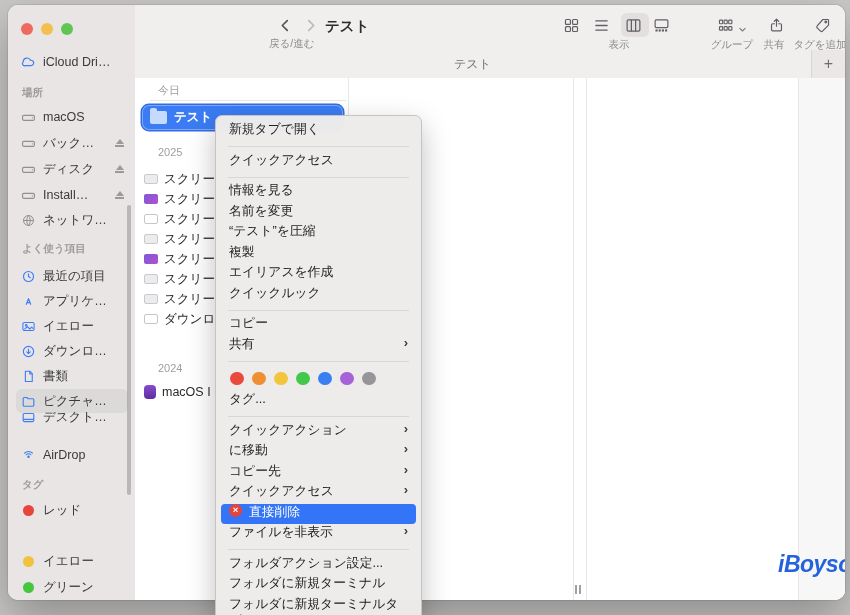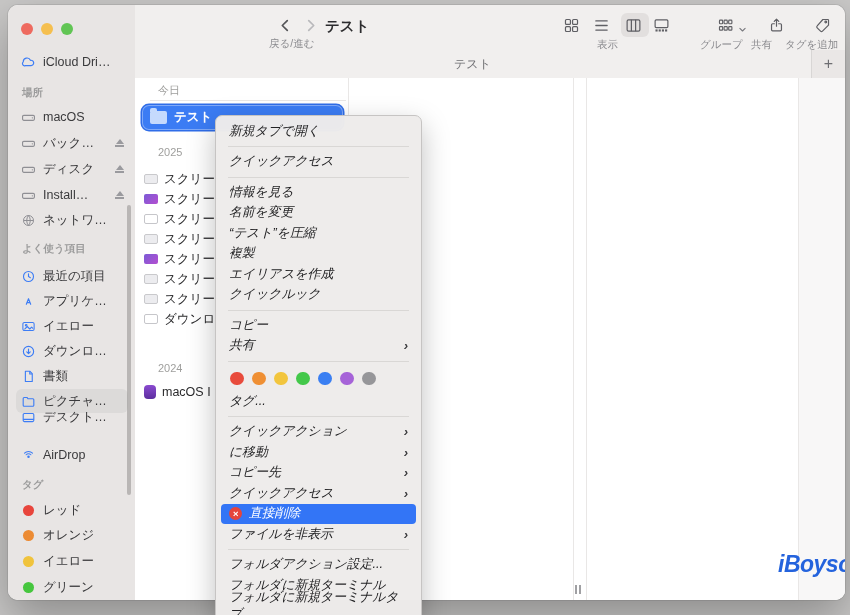--- a/index.html
+++ b/index.html
@@ -31,21 +31,21 @@
   .sic svg{width:15px;height:15px;}
   .eject{margin-left:auto;display:flex;flex-direction:column;align-items:center;}
   .eject::before{content:"";width:0;height:0;border-left:4.5px solid transparent;border-right:4.5px solid transparent;border-bottom:5px solid #9a9a9e;}
   .eject::after{content:"";width:9px;height:1.8px;background:#9a9a9e;margin-top:1.6px;}
   .tagdot{width:11px;height:11px;border-radius:50%;min-width:11px;margin:0 3px;}
   .dot-red{background:#e8453c;} .dot-orange{background:#ec8b33;} .dot-yellow{background:#f0c33c;} .dot-green{background:#46c63e;}
   #side-scrollbar{position:absolute;left:119px;top:200px;width:4px;height:290px;border-radius:2px;background:rgba(145,143,142,.55);}
   
   #titlebar{position:absolute;left:127px;top:0;right:0;height:45px;background:#f1efee;}
   #tabbar{position:absolute;left:127px;top:45px;right:0;height:28px;background:#f1efee;border-bottom:1px solid #d8d6d5;}
-  .tlabel{position:absolute;top:33px;font-size:10.5px;color:#8a8a8e;text-align:left;}
+  .tlabel{position:absolute;top:33px;font-size:10.5px;color:#8a8a8e;text-align:center;}
   .ticon{position:absolute;top:10px;width:20px;height:20px;display:flex;align-items:center;justify-content:center;color:#5f5f64;}
   .ticon svg{width:17px;height:17px;}
   .chev-sm{position:absolute;top:15px;width:10px;height:10px;color:#7a7a7f;}
   .chev-sm svg{width:9px;height:9px;}
   #view-active-box{position:absolute;left:486px;top:8px;width:28px;height:24px;background:#e2dfde;border-radius:6px;}
   #win-title{position:absolute;left:190px;top:12px;font-size:14.5px;font-weight:700;color:#2c2c2e;}
   #back-chev{left:140px;color:#555558;}
   #fwd-chev{left:165px;color:#b9b9bc;}
   #backforward-label{position:absolute;left:134px;top:32px;font-size:10.5px;color:#8a8a8e;}
   #tab-title{position:absolute;left:0;right:35px;top:6px;text-align:center;font-size:12px;color:#6e6e72;}
@@ -74,21 +74,21 @@
   #resize-handle i{display:block;width:1.5px;height:9px;background:#a0a0a3;}
   
   #watermark{position:absolute;left:741px;top:546px;font-size:23px;font-style:italic;font-weight:800;color:#2463dd;letter-spacing:-.5px;margin-left:29px;}
   
   #menu{
     position:absolute;left:215px;top:115px;width:207px;z-index:50;
     background:rgba(238,236,235,.98);border:1px solid #c6c4c3;border-radius:7px;
     box-shadow:0 10px 28px rgba(0,0,0,.25);
     padding:5px 0 6px;box-sizing:border-box;
   }
-  .mi{height:20.5px;display:flex;align-items:center;padding:0 13px;font-size:12.8px;color:#222224;font-style:italic;}
+  .mi{height:20.5px;display:flex;align-items:flex-start;padding:0 13px;font-size:12.8px;color:#222224;}
   .mi .mi-arrow{margin-left:auto;font-size:13px;color:#3c3c3f;font-weight:700;line-height:1;}
   .msep{height:1px;background:#d9d7d5;margin:4.5px 12px;}
   .mdots{height:25px;display:flex;align-items:center;gap:8.5px;padding:0 14px;}
   .mdot{width:13.5px;height:13.5px;border-radius:50%;}
   .mi.hl{margin:0 5px;border-radius:4px;background:#3375f6;color:#fff;padding:0 8px;gap:7px;}
   .del-ic{width:13px;height:13px;min-width:13px;border-radius:50%;background:#e5443c;color:#fff;display:flex;align-items:center;justify-content:center;font-size:9.5px;font-weight:700;line-height:1;}
 </style>
 </head>
 <body>
 
@@ -234,24 +234,20 @@
         </span>
         <span class="slabel">AirDrop</span>
       </div>
 
       <div class="shead" style="top:473px">タグ</div>
 
       <div class="srow" style="top:493px">
         <span class="tagdot dot-red"></span>
         <span class="slabel">レッド</span>
       </div>
-      <div class="srow" style="top:518px">
-        <span class="tagdot dot-orange"></span>
-        <span class="slabel">オレンジ</span>
-      </div>
       <div class="srow" style="top:544px">
         <span class="tagdot dot-yellow"></span>
         <span class="slabel">イエロー</span>
       </div>
       <div class="srow" style="top:570px">
         <span class="tagdot dot-green"></span>
         <span class="slabel">グリーン</span>
       </div>
 
       <div id="side-scrollbar"></div>

